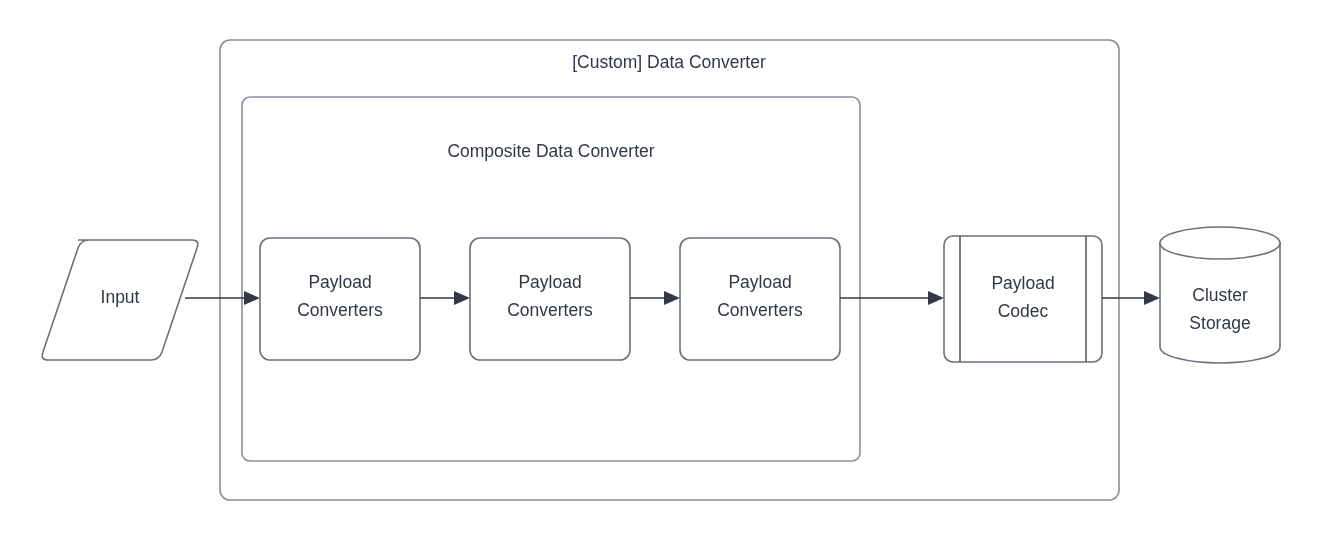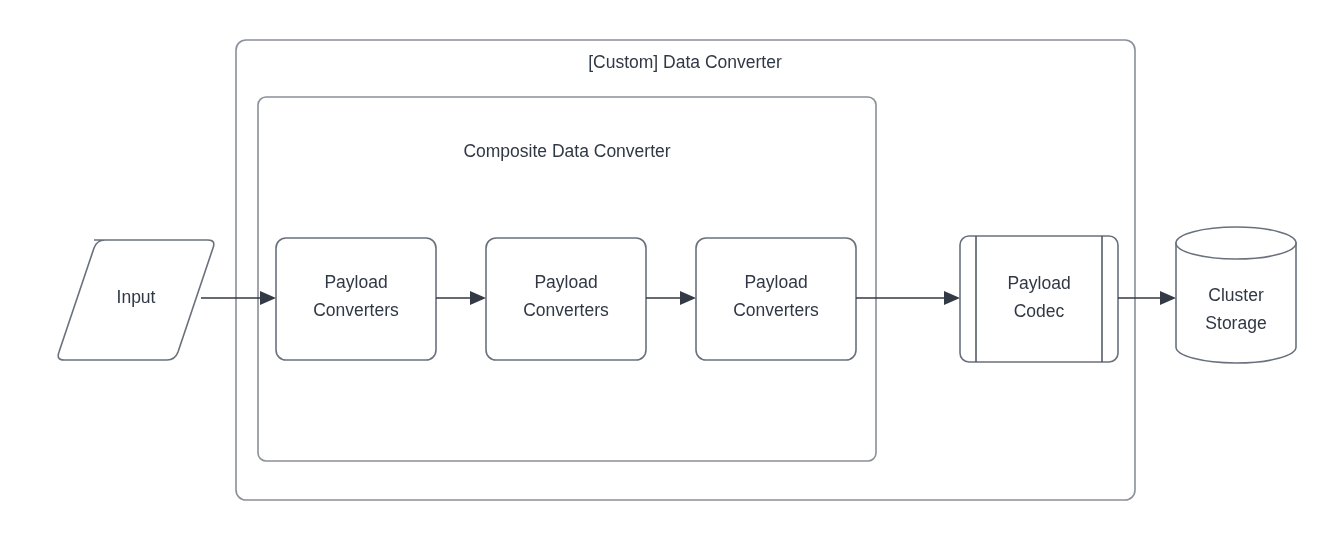--- a/index.html
+++ b/index.html
@@ -10,21 +10,20 @@
   body {
     width: 1320px;
     height: 540px;
     font-family: "Liberation Sans", sans-serif;
     overflow: hidden;
   }
   #diagram-root {
     position: relative;
     width: 1166px;
     height: 540px;
-    margin-left: 16px;
   }
   svg.diagram-canvas {
     position: absolute;
     top: 0;
     left: 0;
     width: 1320px;
     height: 540px;
   }
   .shape-stroke {
     fill: #ffffff;

